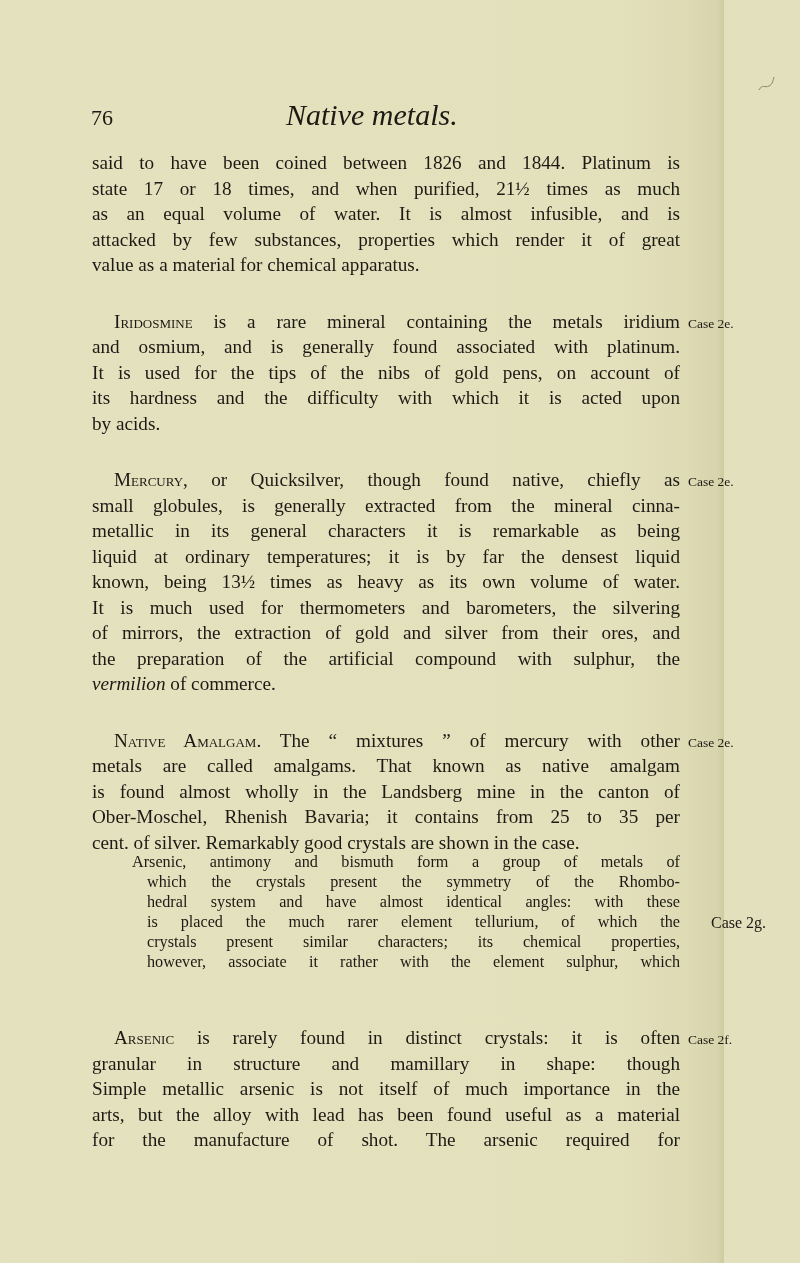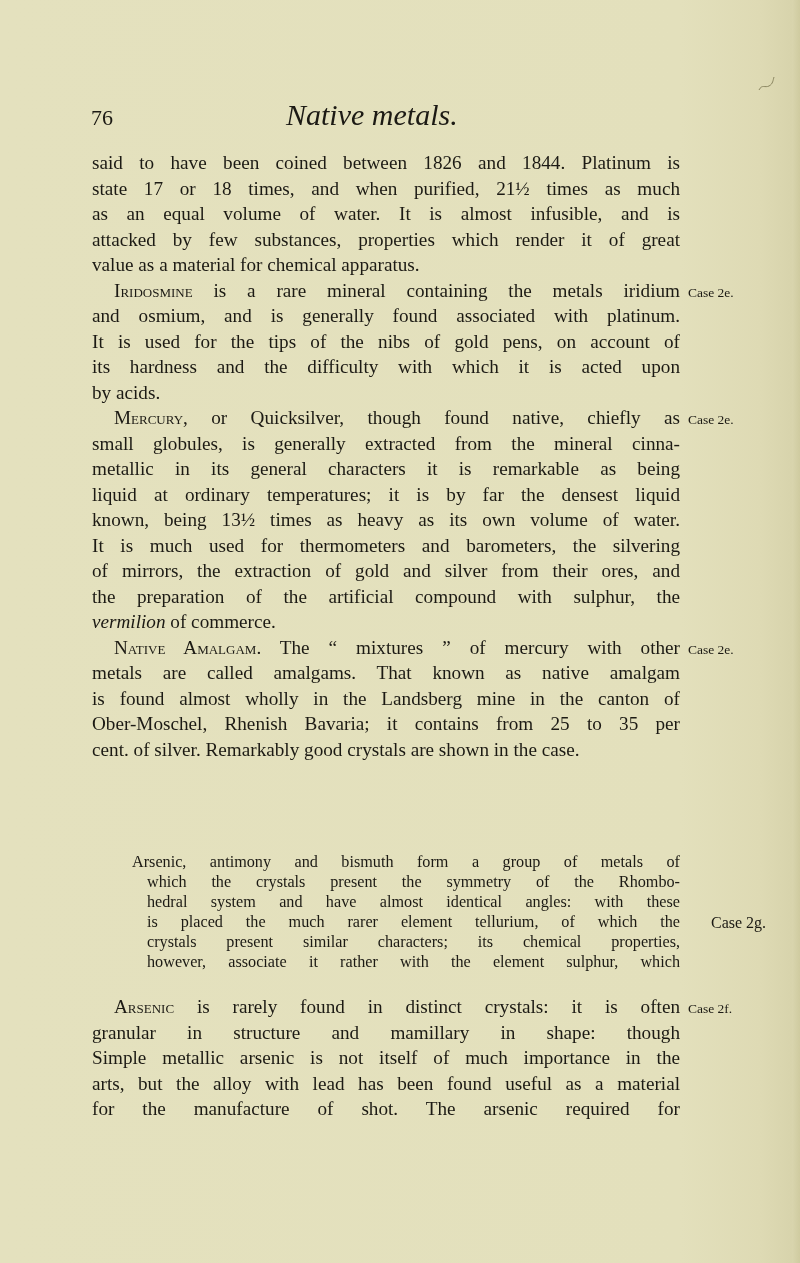--- a/index.html
+++ b/index.html
@@ -4,22 +4,23 @@
   <style>
     html, body { margin: 0; padding: 0; }
     body {
       width: 800px; height: 1263px; overflow: hidden;
       background: #e3e0bd;
       position: relative;
       font-family: "Liberation Serif", "DejaVu Serif", serif;
       color: #1c1a14;
     }
     .page {
-      position: absolute; left: 0; top: 0; width: 800px; height: 1263px;
+      position: absolute; left: 0; top: 0; width: 708px; height: 1263px;
       background: linear-gradient(90deg, #e4e1be 0%, #e3e0bc 85%, #dedab4 95%, #d6d2aa 100%);
+      padding-left: 16px;
     }
     .gutter {
       position: absolute; right: 0; top: 0; width: 8px; height: 1263px;
       background: linear-gradient(90deg, #d9d5ae, #cfcba0);
     }
     .header {
       position: absolute; top: 100px; left: 91px; width: 600px; height: 40px;
     }
     .page-number {
       position: absolute; left: 0; top: 5px; font-size: 22px;
@@ -29,21 +30,21 @@
     }
     .body-text {
       position: absolute; left: 92px; top: 150px; width: 588px;
       font-size: 19.2px; line-height: 25.5px;
     }
     .line {
       display: block; white-space: nowrap; text-align: justify; text-align-last: justify;
       height: 25.5px; position: relative;
     }
     .line.last { text-align-last: left; }
-    .line.indent { padding-left: 22px; }
+    .line.indent { padding-left: 22px; margin-top: 31px; }
     .sc { font-variant: small-caps; }
     .it { font-style: italic; }
     .margin-note {
       position: absolute; left: 596px; top: 2px; font-size: 13.5px; white-space: nowrap;
       text-align-last: left;
     }
     .note-block {
       position: absolute; left: 132px; top: 852px; width: 548px;
       font-size: 16.2px; line-height: 20px;
     }

